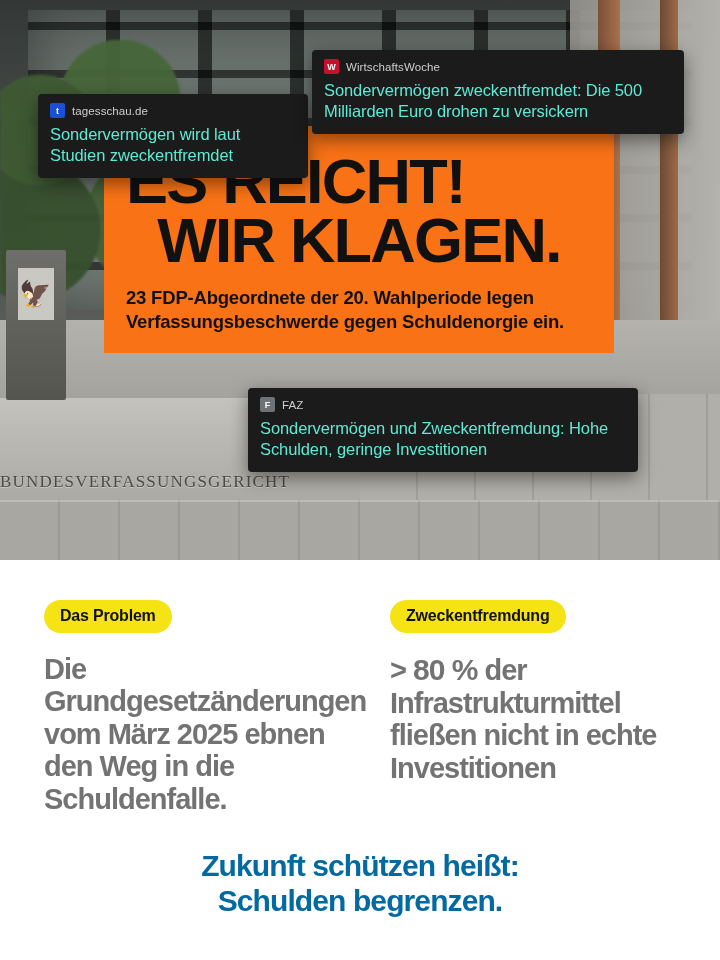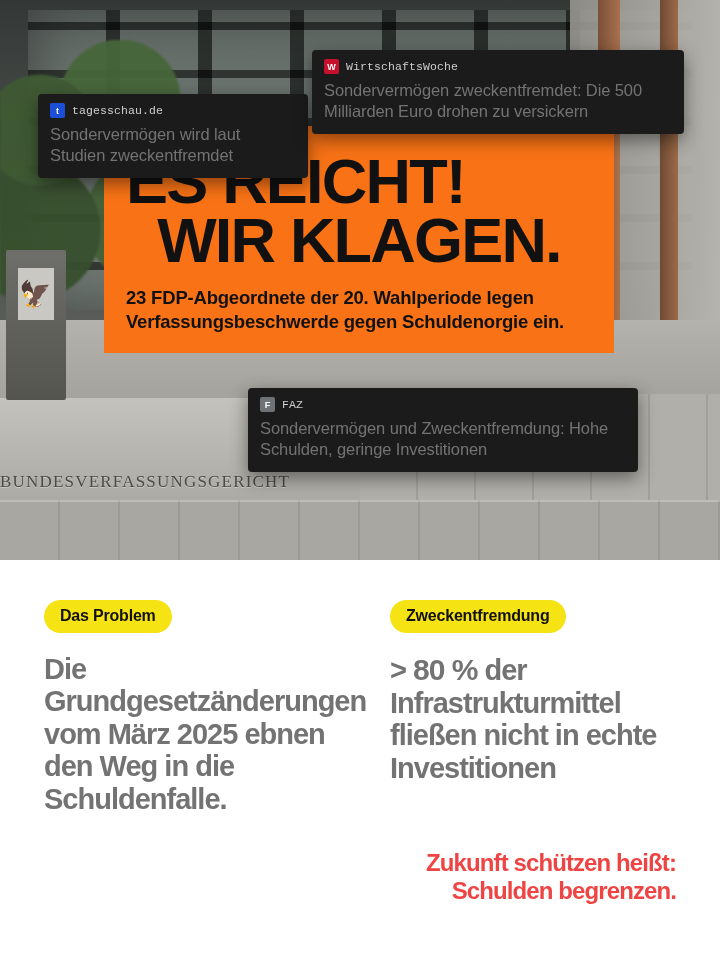--- a/index.html
+++ b/index.html
@@ -176,26 +176,25 @@
     width: 15px; height: 15px;
     border-radius: 2px;
     display: flex; align-items: center; justify-content: center;
     font-size: 9px; font-weight: 700; color: #fff;
     flex: 0 0 auto;
   }
   .news-source {
     font-size: 11.5px;
     color: #cfcfcf;
     letter-spacing: .1px;
-    font-family: Liberation Mono, monospace;
   }
   .news-title {
     font-size: 16.5px;
     line-height: 1.28;
-    color: #737373;
+    color: #5eead4;
     letter-spacing: -0.1px;
   }
 
   #news-tagesschau { left: 38px; top: 94px; width: 270px; }
   #news-wiwo { left: 312px; top: 50px; width: 372px; }
   #news-faz { left: 248px; top: 388px; width: 390px; }
 
   
   .content {
     position: absolute;
@@ -225,26 +224,26 @@
     font-weight: 700;
     font-size: 29px;
     line-height: 1.12;
     letter-spacing: -1px;
     color: #737373;
     word-break: normal;
   }
   .pct { font-size: 30px; }
   .closing {
     margin-top: 34px;
-    text-align: right;
-    font-weight: 700;
-    font-size: 24px;
+    text-align: center;
+    font-weight: 700;
+    font-size: 30px;
     line-height: 1.15;
     letter-spacing: -0.9px;
-    color: #ef4444;
+    color: #0369a1;
   }
 </style>
 </head>
 <body>
 
 <div class="hero">
 
   <div class="photo">
     <div class="sky"></div>
     <div class="facade">

